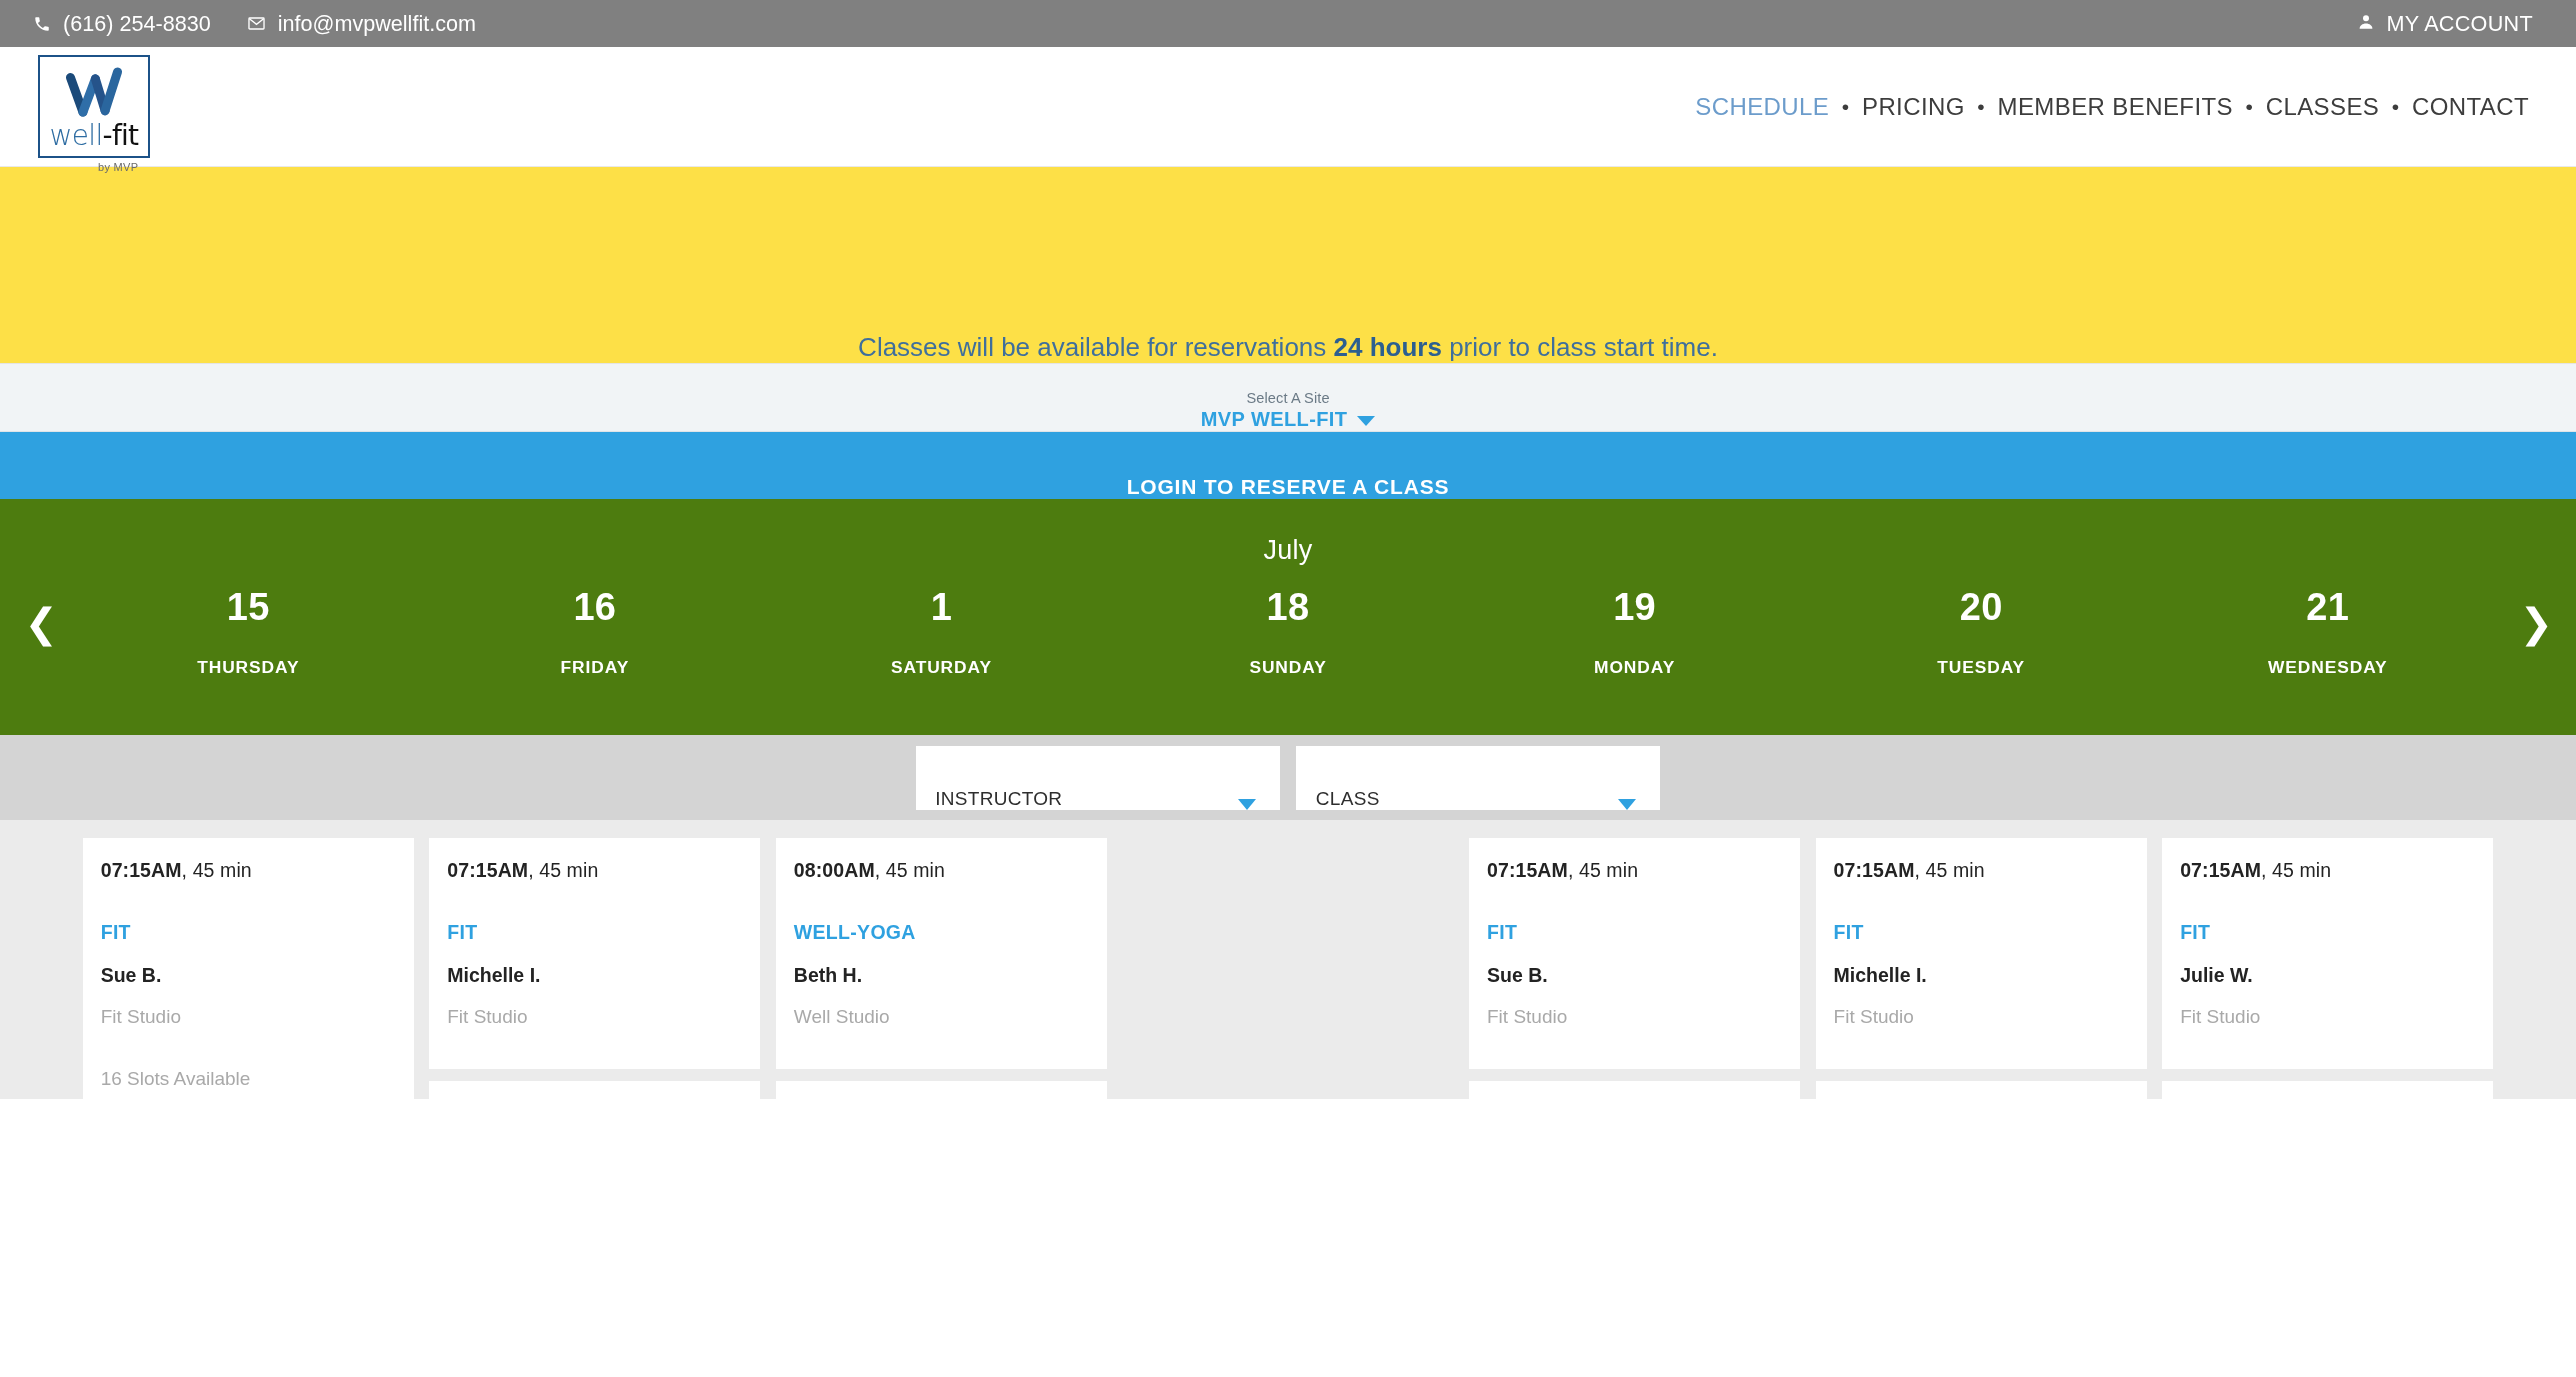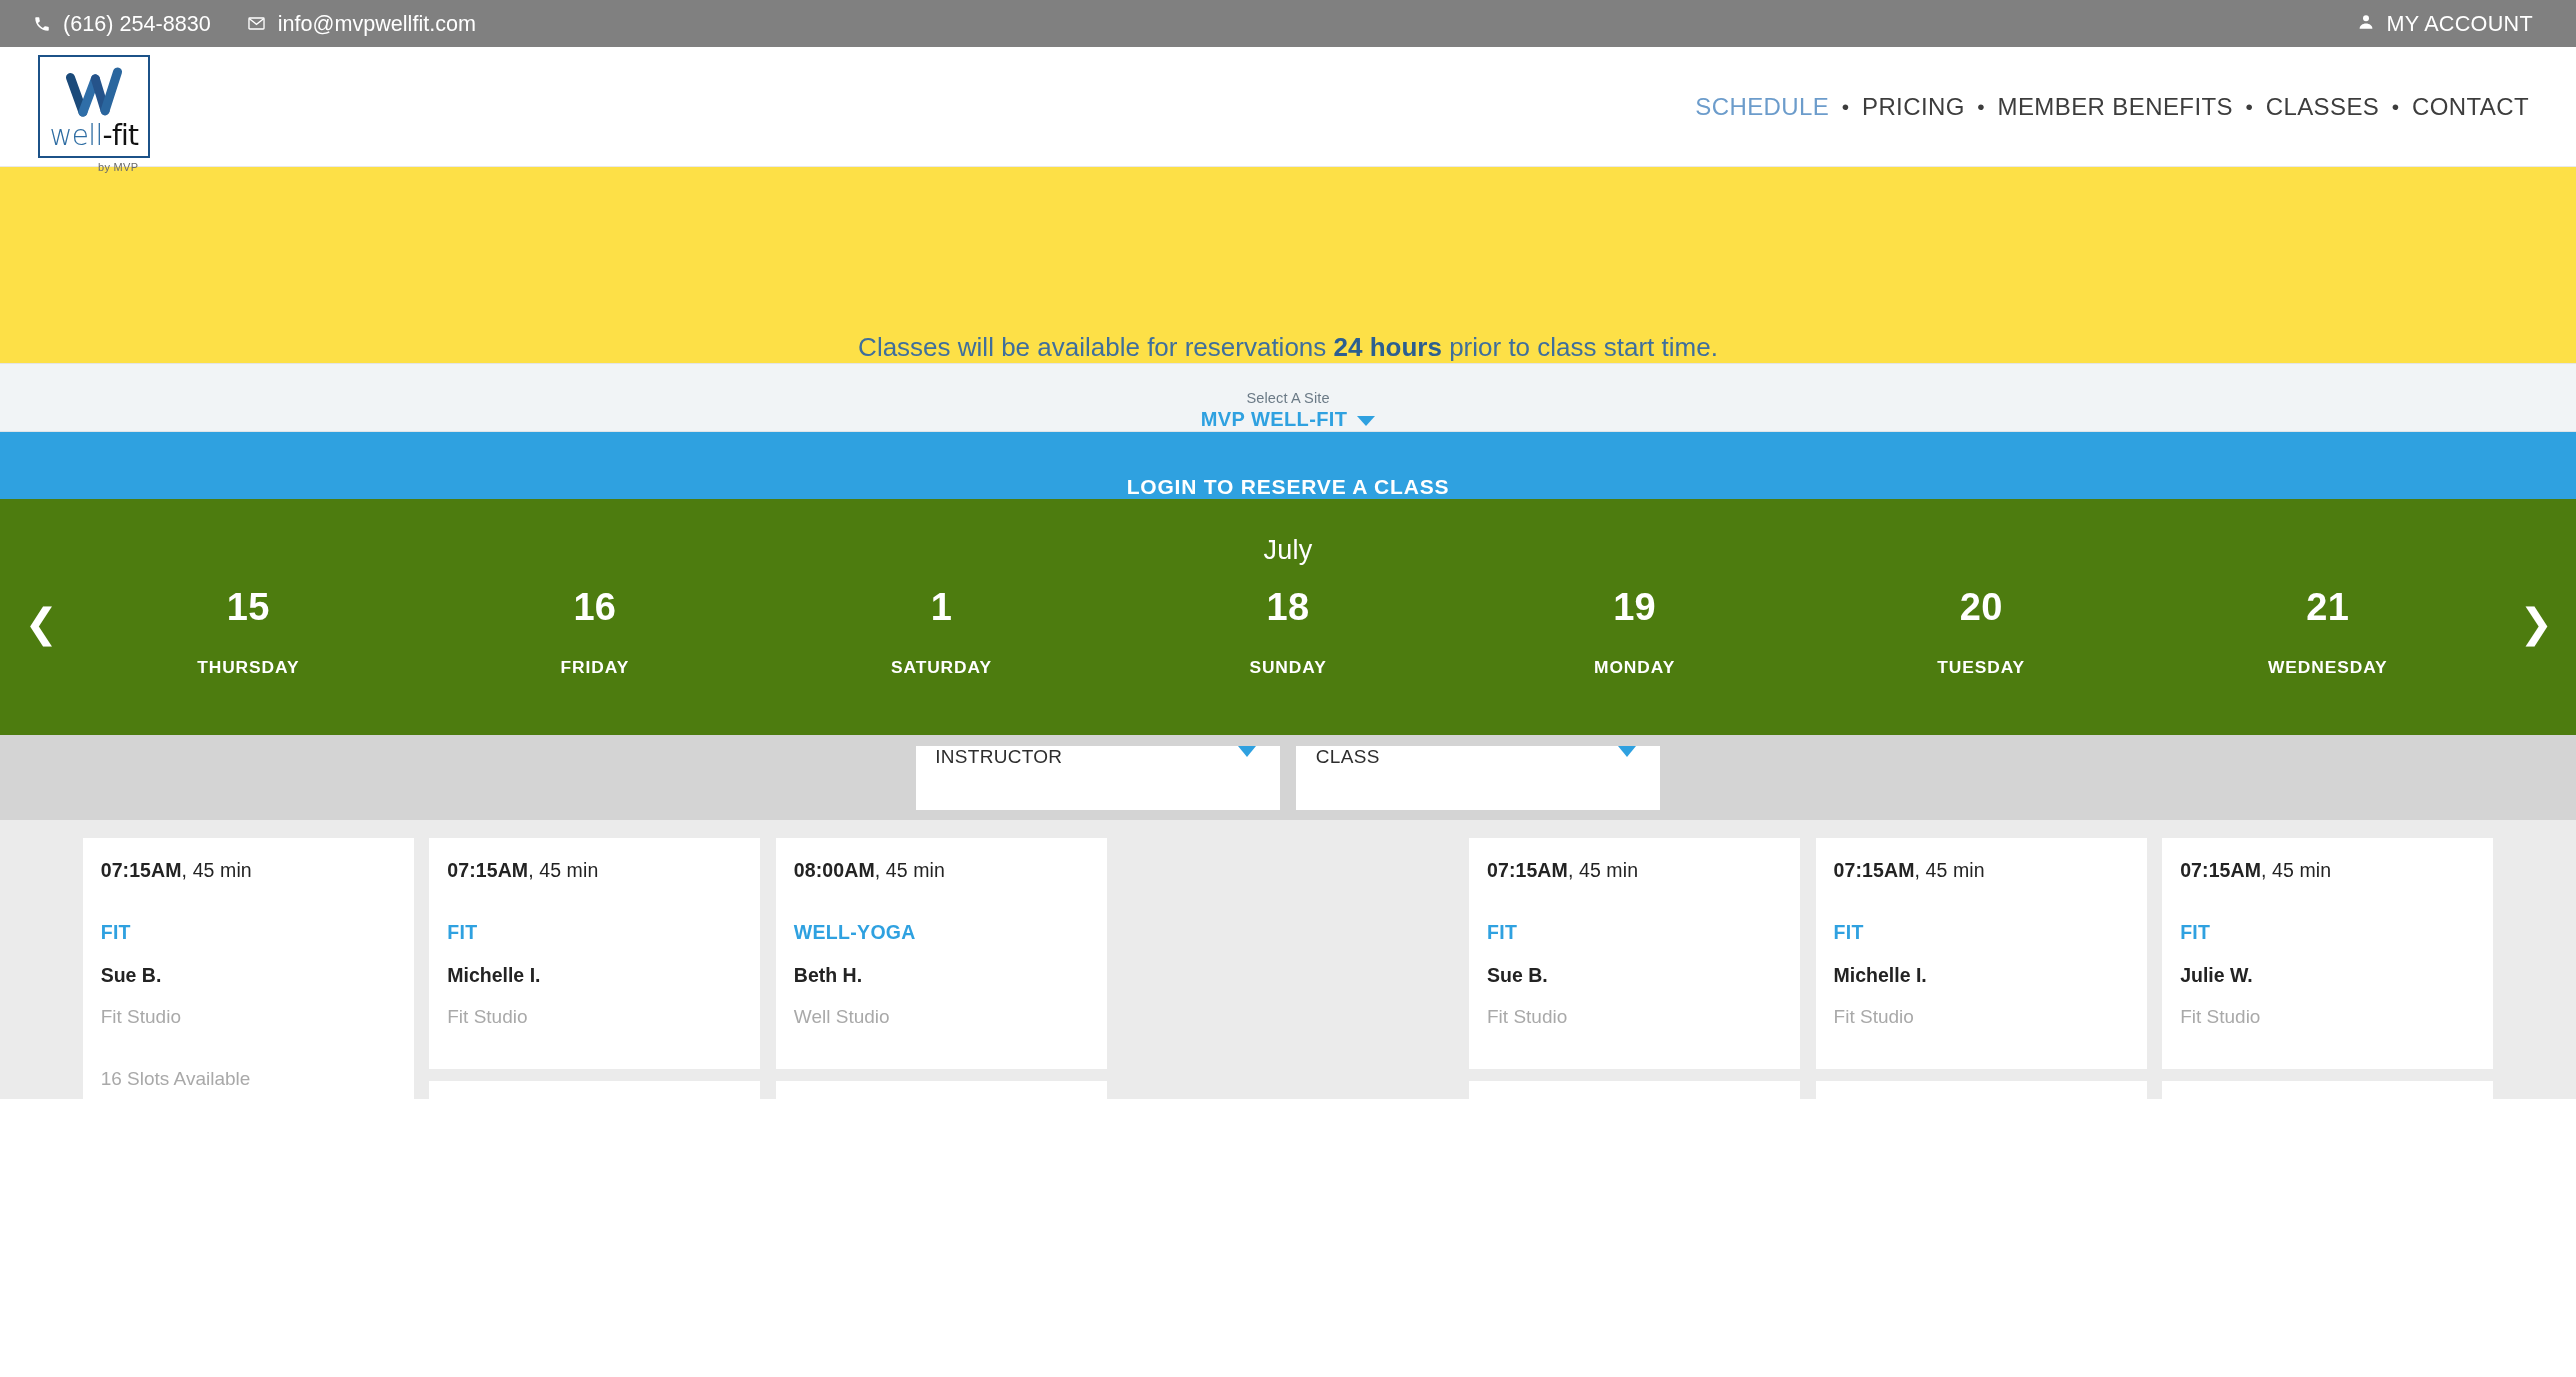--- a/index.html
+++ b/index.html
@@ -140,21 +140,21 @@
   
   .filters {
     height: 85px;
     background: #d4d4d4;
     display: flex; align-items: center; justify-content: center;
     gap: 16.7px;
   }
   .select {
     width: 364px; height: 64px;
     background: #ffffff;
-    display: flex; align-items: flex-start;
+    display: flex; align-items: flex-end;
     padding: 0 24px 0 19.5px;
     font-size: 19px; color: #2e2e2e; font-weight: 400;
     letter-spacing: 0.3px;
     cursor: pointer;
   }
   .select .sp { flex: 1; }
   .select .caret {
     width: 0; height: 0;
     border-left: 9.8px solid transparent;
     border-right: 9.8px solid transparent;

